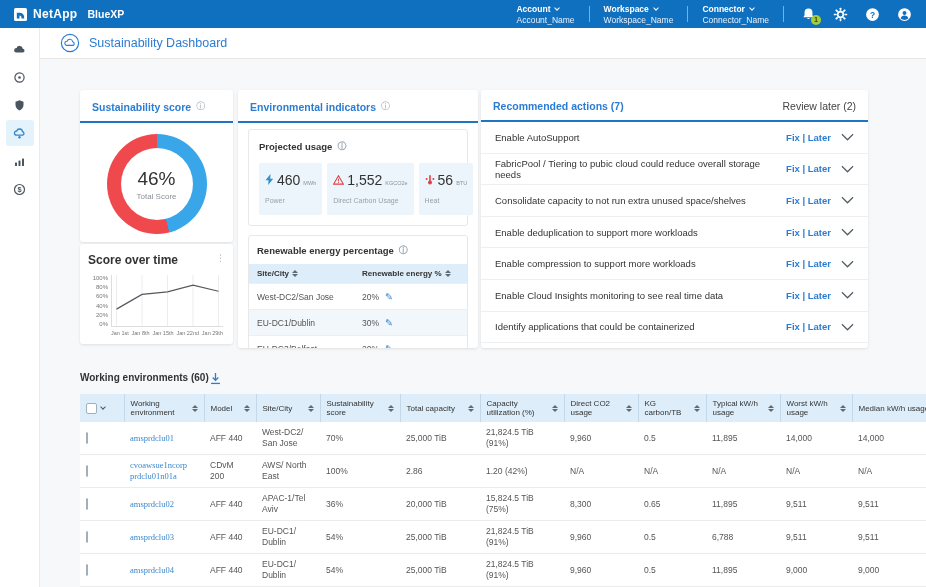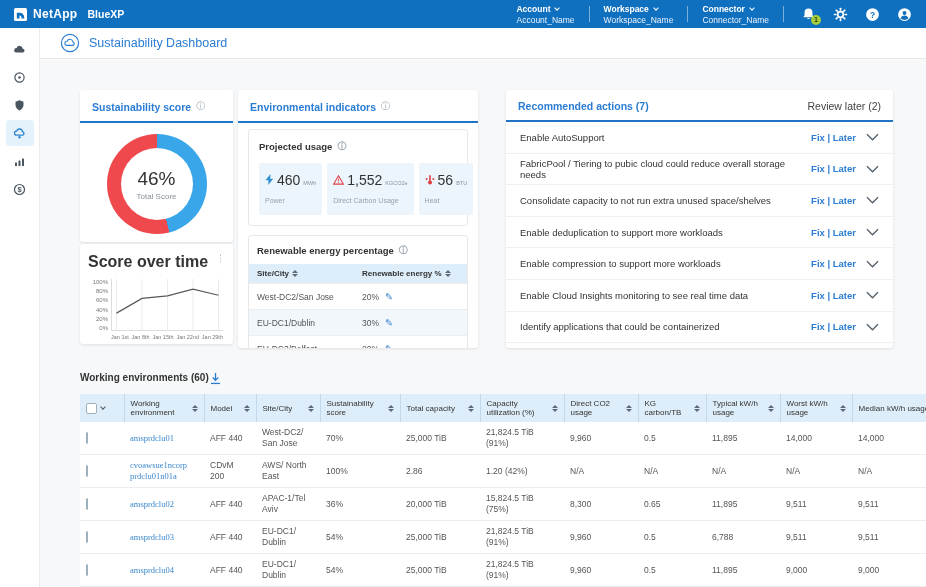--- a/index.html
+++ b/index.html
@@ -53,21 +53,21 @@
   .donut-wrap{display:flex;align-items:center;justify-content:center;padding-top:11px;}
   .donut{width:100px;height:100px;border-radius:50%;display:flex;align-items:center;justify-content:center;}
   .hole{width:72px;height:72px;border-radius:50%;background:#fff;display:flex;flex-direction:column;
         align-items:center;justify-content:center;}
   .score-val{font-size:19px;color:#333;}
   .score-sub{font-size:8px;color:#8a9199;margin-top:2px;}
 
   
   #time-card{left:40px;top:185px;width:153px;height:100px;padding:9px 8px 6px;}
   .time-head{display:flex;justify-content:space-between;}
-  .time-title{font-size:16px;font-weight:bold;color:#333;}
+  .time-title{font-size:12px;font-weight:bold;color:#333;}
   .kebab{color:#aaa;font-size:9px;cursor:pointer;}
   .kebab::after{content:"⋮";}
   .mini-chart{display:flex;margin-top:8px;}
   .ylabels{width:23px;height:52px;display:flex;flex-direction:column;justify-content:space-between;
            align-items:flex-end;padding-right:3px;}
   .ylabels span{font-size:6px;color:#777;line-height:1;}
   .plot{border-left:1px solid #ddd;border-bottom:1px solid #ddd;}
   .xlabels{display:flex;justify-content:space-between;margin-left:23px;width:112px;margin-top:3px;}
   .xlabels span{font-size:5.5px;color:#777;}
 
@@ -87,21 +87,21 @@
   .rcol{font-size:8px;font-weight:bold;color:#333;display:flex;align-items:center;}
   .rcol1{width:52%;}.rcol2{width:48%;}
   .rrow{display:flex;padding:7px 8px;border-top:1px solid #eee;align-items:center;background:#fff;}
   .rrow.alt{background:#f2f7fc;}
   .rsite{width:52%;font-size:8.5px;color:#555;}
   .rval{width:48%;font-size:8.5px;color:#555;display:flex;align-items:center;gap:6px;}
   .pencil{color:#3b87cc;font-size:9.5px;cursor:pointer;}
   .pencil::after{content:"✎";}
 
   
-  #actions-card{left:466px;top:31px;width:387px;height:258px;overflow:hidden;}
+  #actions-card{left:441px;top:31px;width:387px;height:258px;overflow:hidden;}
   .review-later{font-size:10.5px;color:#444;cursor:pointer;}
   .action-row{display:flex;align-items:center;justify-content:space-between;padding:0 14px;
               height:31.6px;border-bottom:1px solid #efefef;}
   .action-text{font-size:9.5px;color:#333;}
   .aright{display:flex;align-items:center;gap:10px;}
   .fixlater{color:#2b7cd3;font-size:9.5px;font-weight:bold;white-space:nowrap;cursor:pointer;}
 
   
   #we-section{position:absolute;left:40px;top:313px;width:846px;height:215px;overflow:hidden;}
   .we-head{display:flex;justify-content:flex-start;align-items:flex-start;padding-right:56px;}

